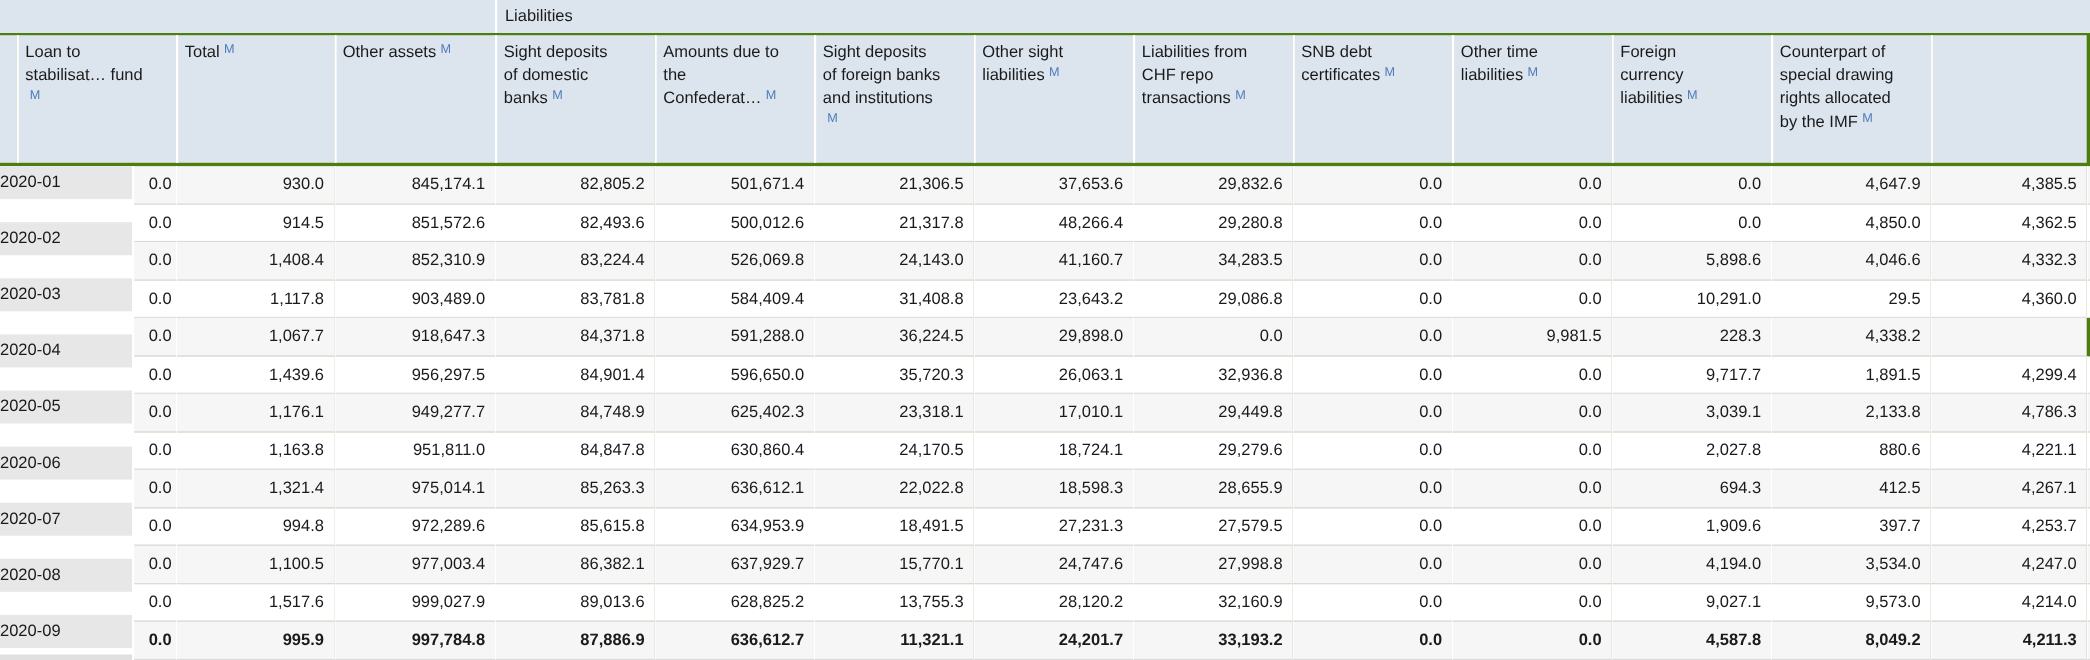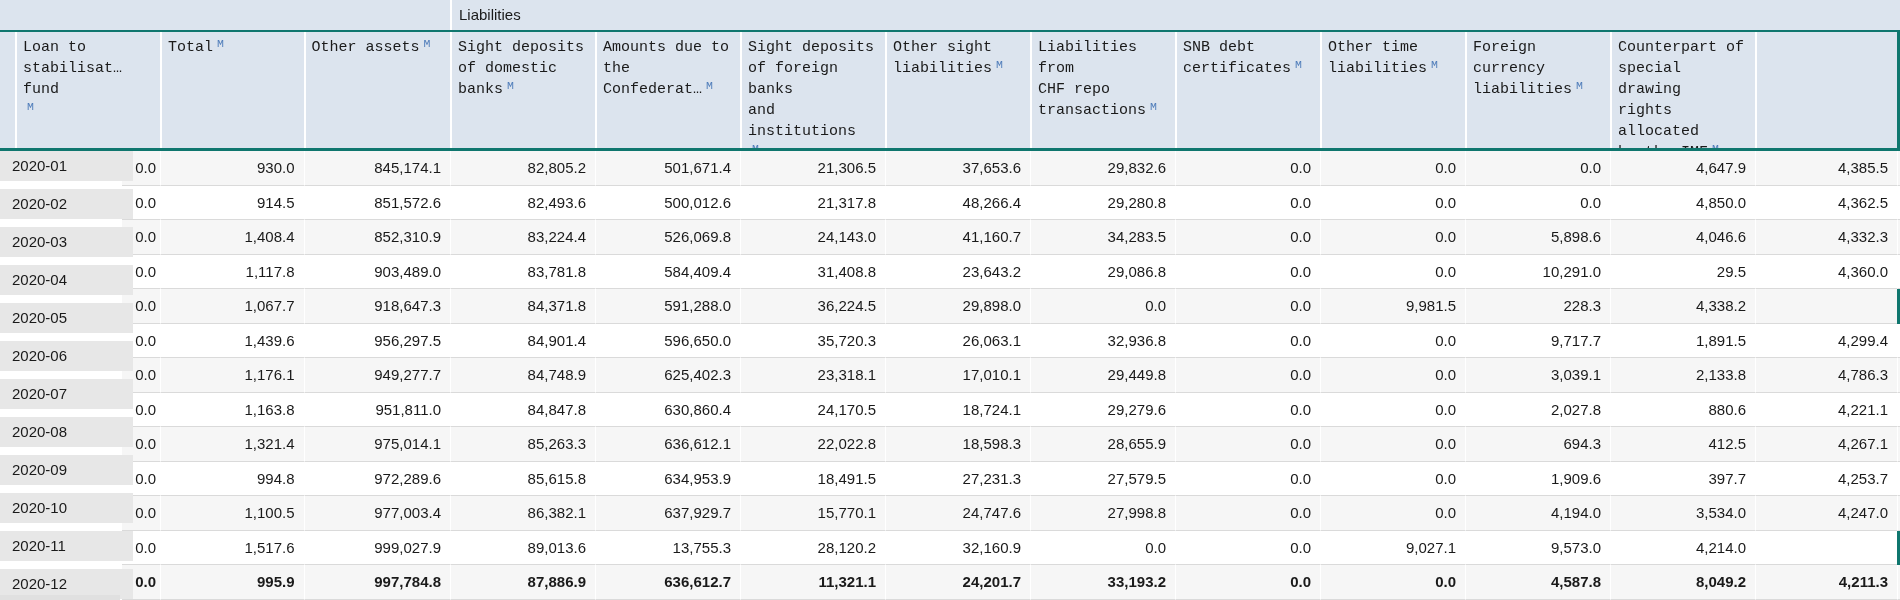--- a/index.html
+++ b/index.html
@@ -1,44 +1,44 @@
 <!DOCTYPE html>
 <html><head>
 <meta charset="utf-8">
 <style>
   html,body{margin:0;padding:0;background:#fff;}
   .viewport{
     --cols: 15px 145px 143.5px 146.5px repeat(9, 145px) 142px 3px;
-    position:relative;width:1900px;height:600px;overflow:hidden;background:#0f766e;
+    position:relative;width:1900px;height:600px;overflow:hidden;background:#4d7c0f;
     font-family:"Liberation Sans",sans-serif;font-size:15px;color:#1a1a1a;
   }
   
   .group-row{display:grid;grid-template-columns:450px 1450px;height:30px;margin-bottom:2px;}
   .gcell{background:#dce4ee;}
   .gcell.liab{border-left:2px solid #fff;padding-left:7px;line-height:30px;box-sizing:border-box;}
   
-  .header-row{display:grid;grid-template-columns:var(--cols);height:116px;margin-bottom:3px;font-family:Liberation Mono, monospace;}
+  .header-row{display:grid;grid-template-columns:var(--cols);height:116px;margin-bottom:3px;}
   .hcell{background:#dce4ee;border-left:2px solid #fff;box-sizing:border-box;
          padding:5px 8px 0 6px;line-height:21px;overflow:hidden;}
   .hcell.first{border-left:none;}
   .mlink{color:#4f7cba;font-size:11.5px;position:relative;top:-4px;margin-left:4px;
          font-weight:normal;cursor:pointer;}
   
   .data-row{display:grid;grid-template-columns:var(--cols);height:34.5px;}
   .cell{box-sizing:border-box;background:#fff;border-bottom:1px solid #dadada;
         border-left:1px solid #fff;text-align:right;padding-right:9px;line-height:33px;
         overflow:hidden;white-space:nowrap;}
   .cell.nb{border-left:none;}
   .cell.loan{padding-right:4px;}
   .data-row.alt .cell{background:#f6f6f6;}
   .data-row.last .cell{font-weight:bold;}
   
   .sticky{position:absolute;left:0;top:151px;width:122px;height:449px;background:#fff;}
-  .row-label{width:133px;height:30px;margin-bottom:8px;background:#e7e7e7;
-             box-sizing:border-box;padding-left:12px;line-height:30px;overflow:hidden;}
+  .row-label{width:120px;height:30px;margin-bottom:21px;background:#e7e7e7;
+             box-sizing:border-box;padding-left:0;line-height:30px;overflow:hidden;}
   .row-label.last{font-weight:bold;}
   
   .hthumb{position:absolute;left:0;top:595px;width:120px;height:5px;background:#e0e0e0;}
 </style>
 </head>
 <body>
 
 <div class="viewport">
 
   <div class="group-row">
@@ -249,20 +249,21 @@
         <div class="cell">3,534.0</div>
         <div class="cell">4,247.0</div>
         <div class="cell"></div>
       </div>
       <div class="data-row">
         <div class="cell nb"></div>
         <div class="cell loan">0.0</div>
         <div class="cell">1,517.6</div>
         <div class="cell">999,027.9</div>
         <div class="cell">89,013.6</div>
+        <div class="cell">628,825.2</div>
         <div class="cell">13,755.3</div>
         <div class="cell">28,120.2</div>
         <div class="cell">32,160.9</div>
         <div class="cell">0.0</div>
         <div class="cell">0.0</div>
         <div class="cell">9,027.1</div>
         <div class="cell">9,573.0</div>
         <div class="cell">4,214.0</div>
         <div class="cell"></div>
       </div>

